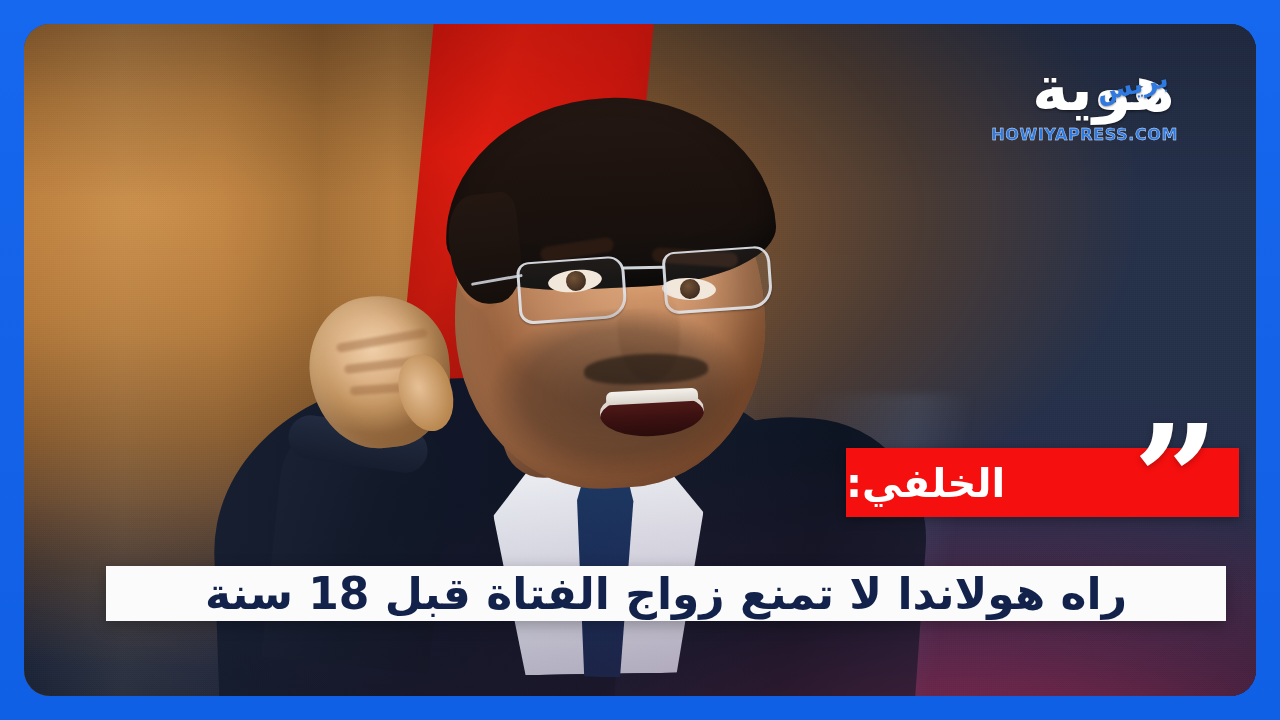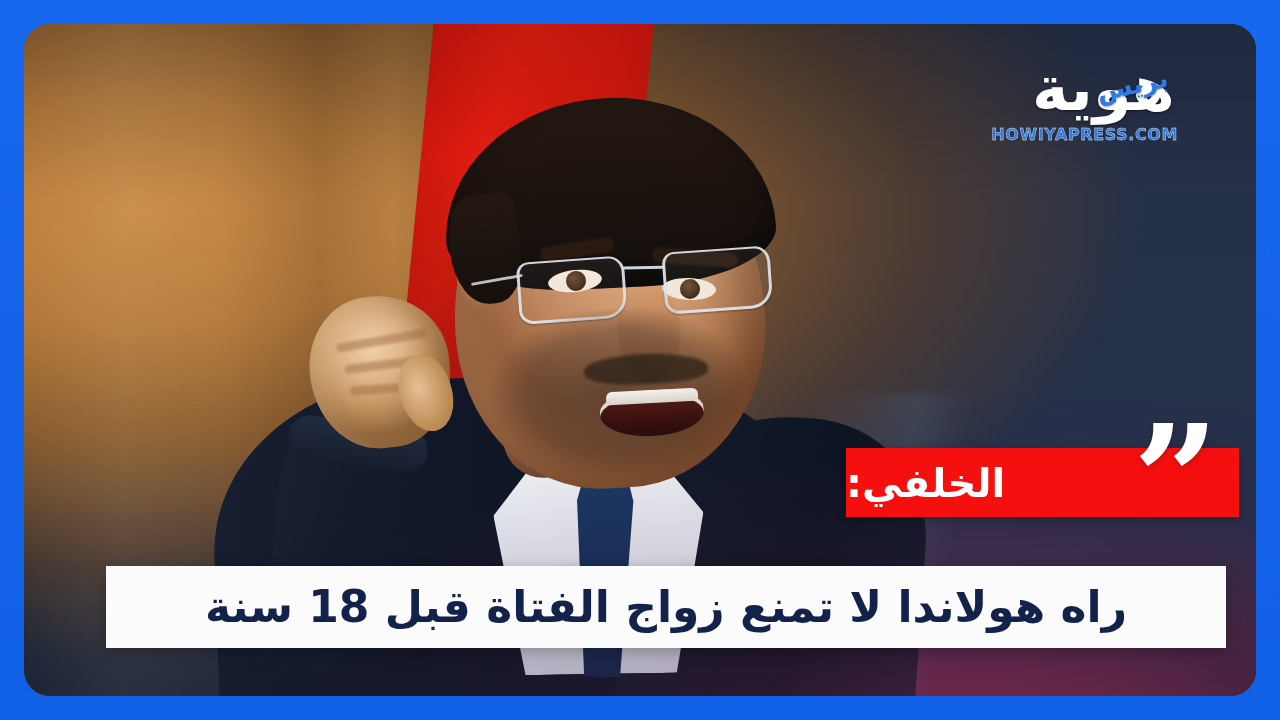--- a/index.html
+++ b/index.html
@@ -376,21 +376,21 @@
     line-height:150px;
     letter-spacing:-6px;
     text-shadow:0 2px 6px rgba(0,0,0,.25);
     pointer-events:none;
   }
 
   
   .headline-bar {
     position:absolute;
     left:82px; top:542px;
-    width:1120px; height:82px;
+    width:1120px; height:55px;
     background:#fbfbfc;
     display:flex; align-items:center; justify-content:center;
     direction:rtl;
     box-shadow:0 4px 14px rgba(0,0,0,.28);
   }
   .headline-text {
     font-family:"DejaVu Sans", sans-serif;
     font-size:44px; font-weight:bold;
     color:#12224a;
     letter-spacing:0px;

